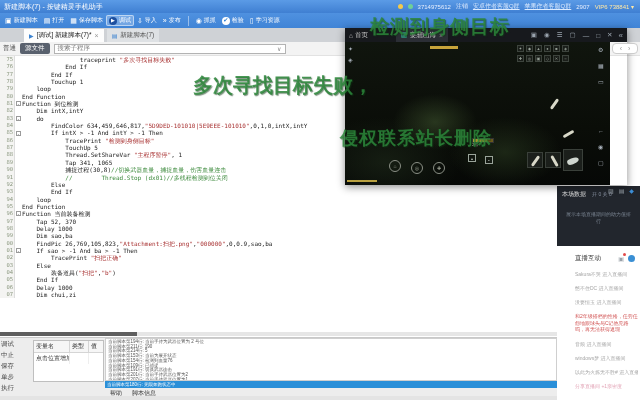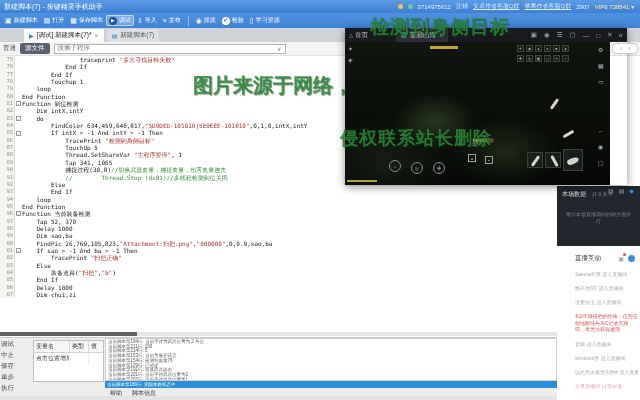--- a/index.html
+++ b/index.html
@@ -564,14 +564,14 @@
       <div class="msg-join">没要恒玉 进入直播间</div>
       <div class="msg-notice">和2年级搭档的性格，任劳任怨地跟球头与C记他见路吗，再无法获得返现</div>
       <div class="msg-join">音频 进入直播间</div>
       <div class="msg-join">windows梦 进入直播间</div>
       <div class="msg-join">以此为火炼无不胜# 进入直播间</div>
       <div class="msg-muted">分享直播间 +1亲密度</div>
     </div>
 </div>
 
 <div class="wm wm-top">检测到身侧目标</div>
-<div class="wm wm-midleft">图片来源于网络，</div>
+<div class="wm wm-midleft">多次寻找目标失败，</div>
 <div class="wm wm-midright">侵权联系站长删除</div>
 
 </body></html>

